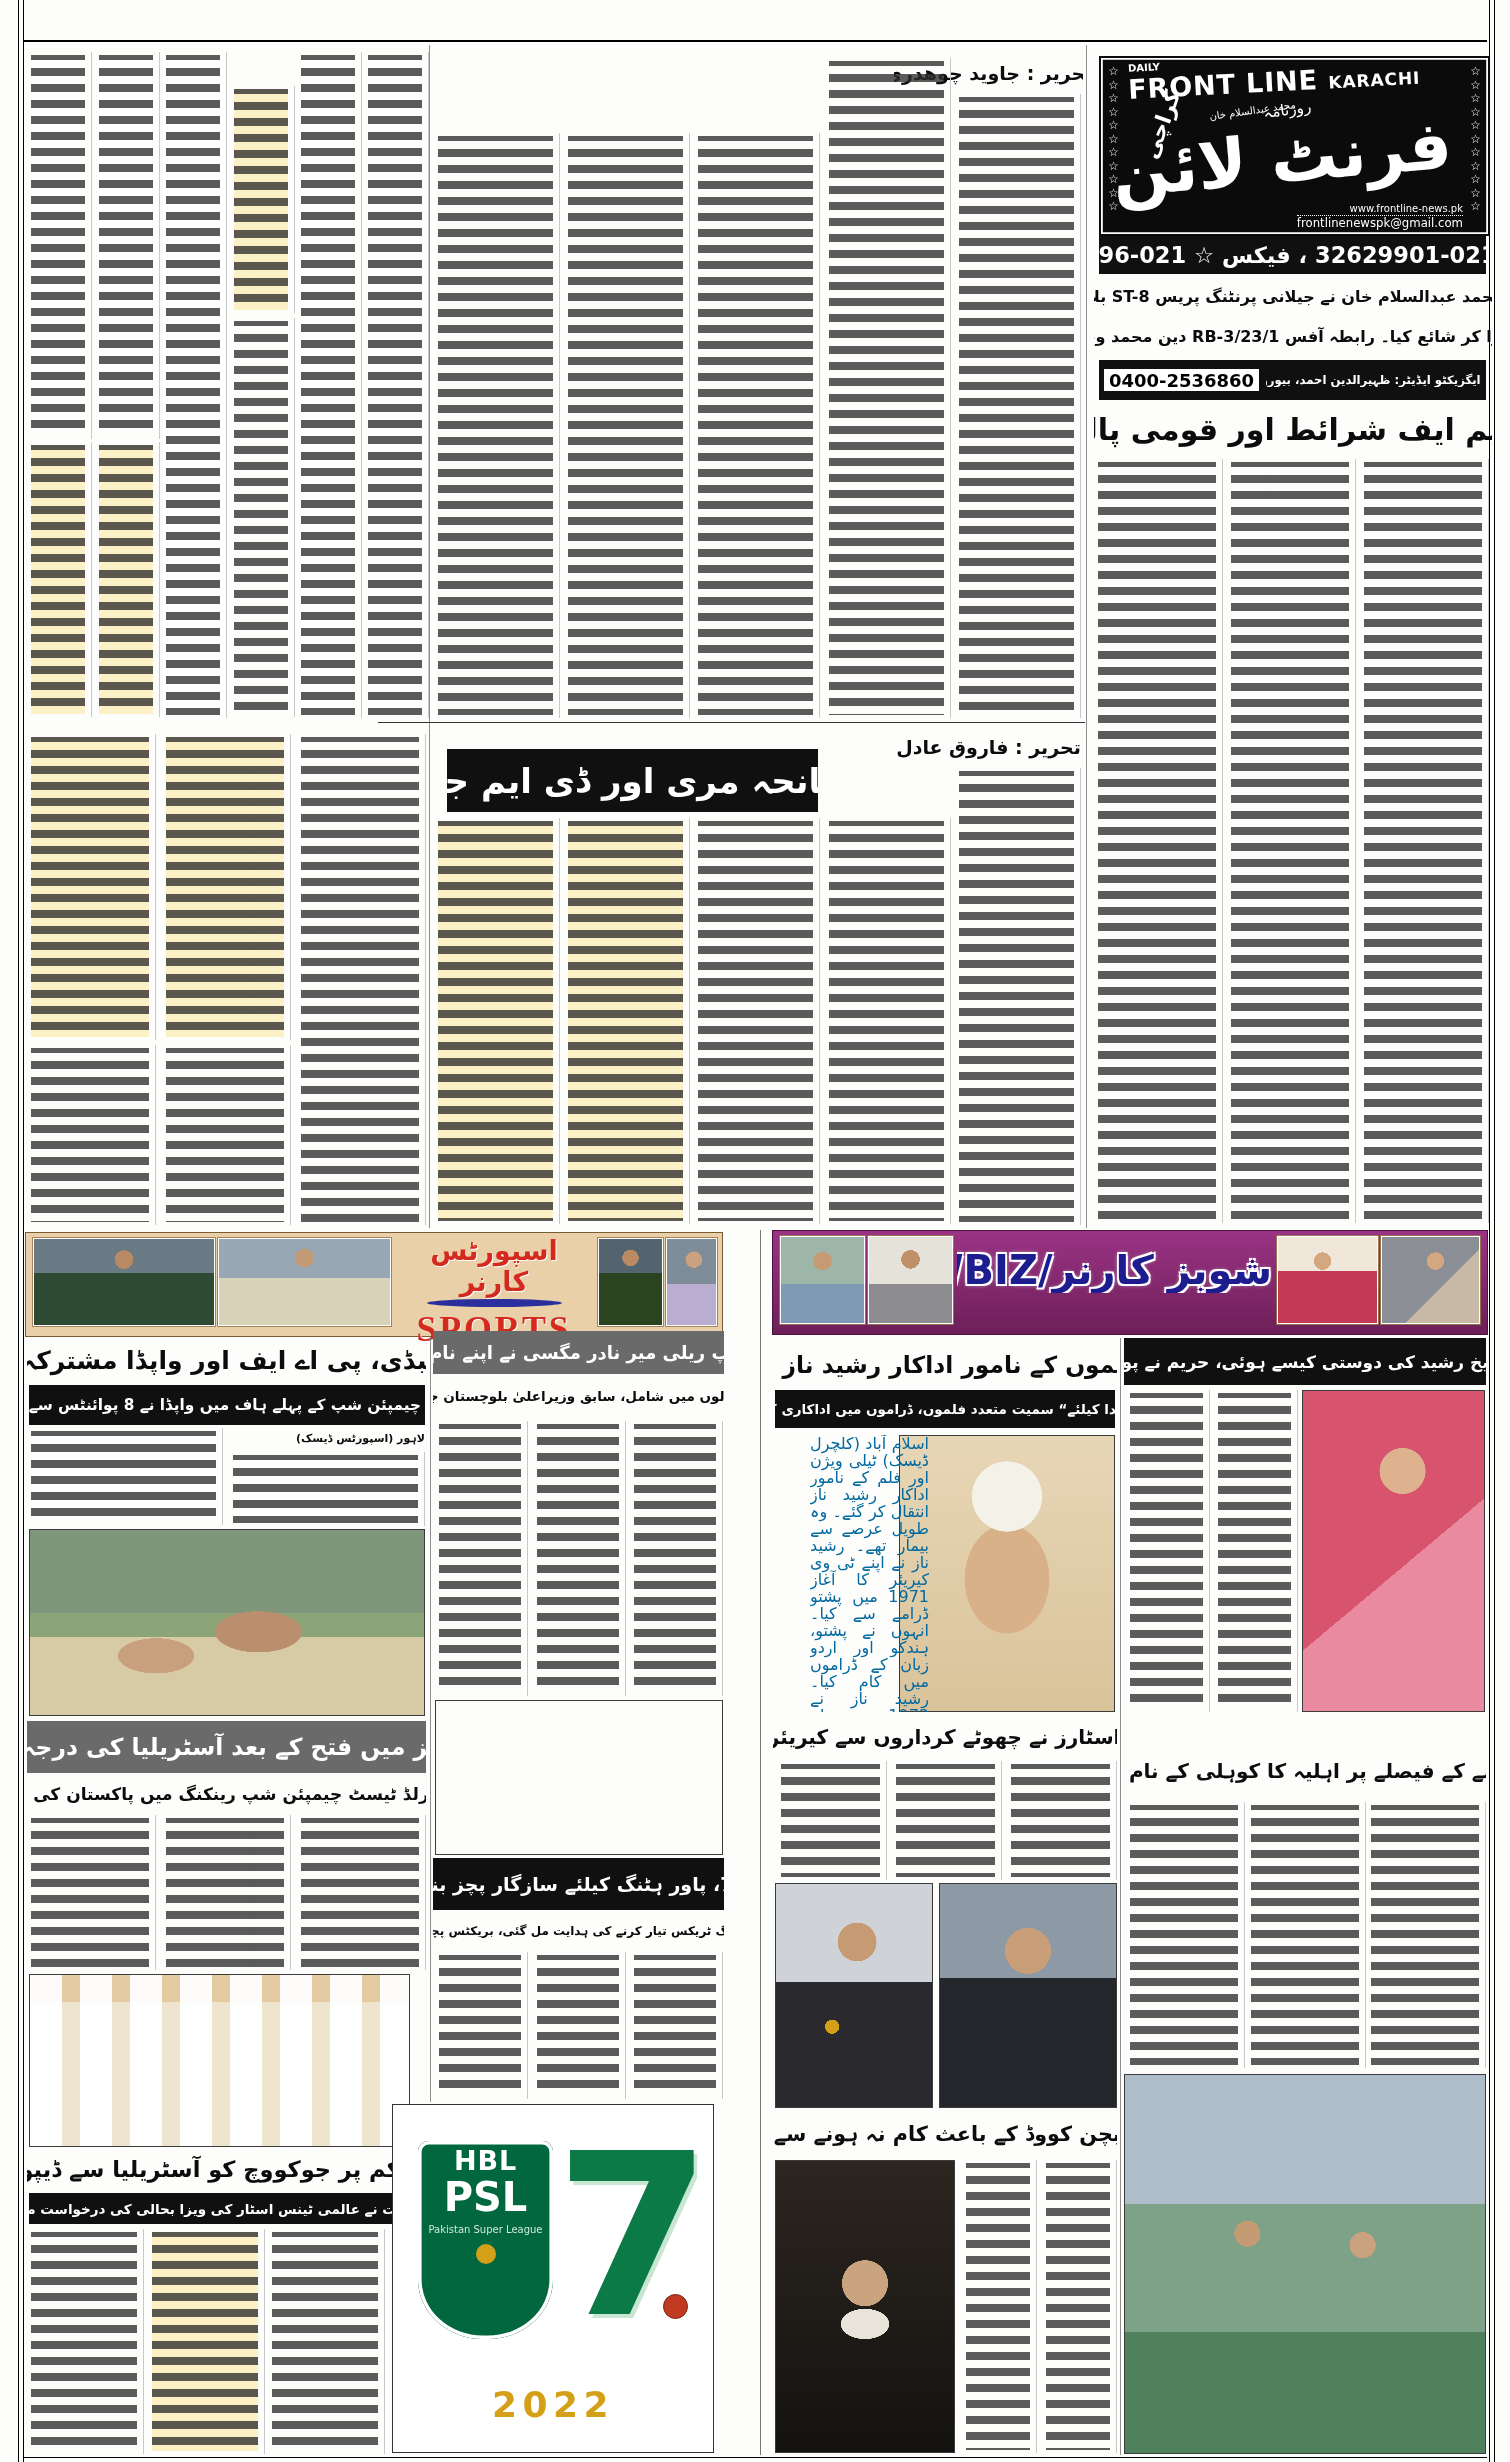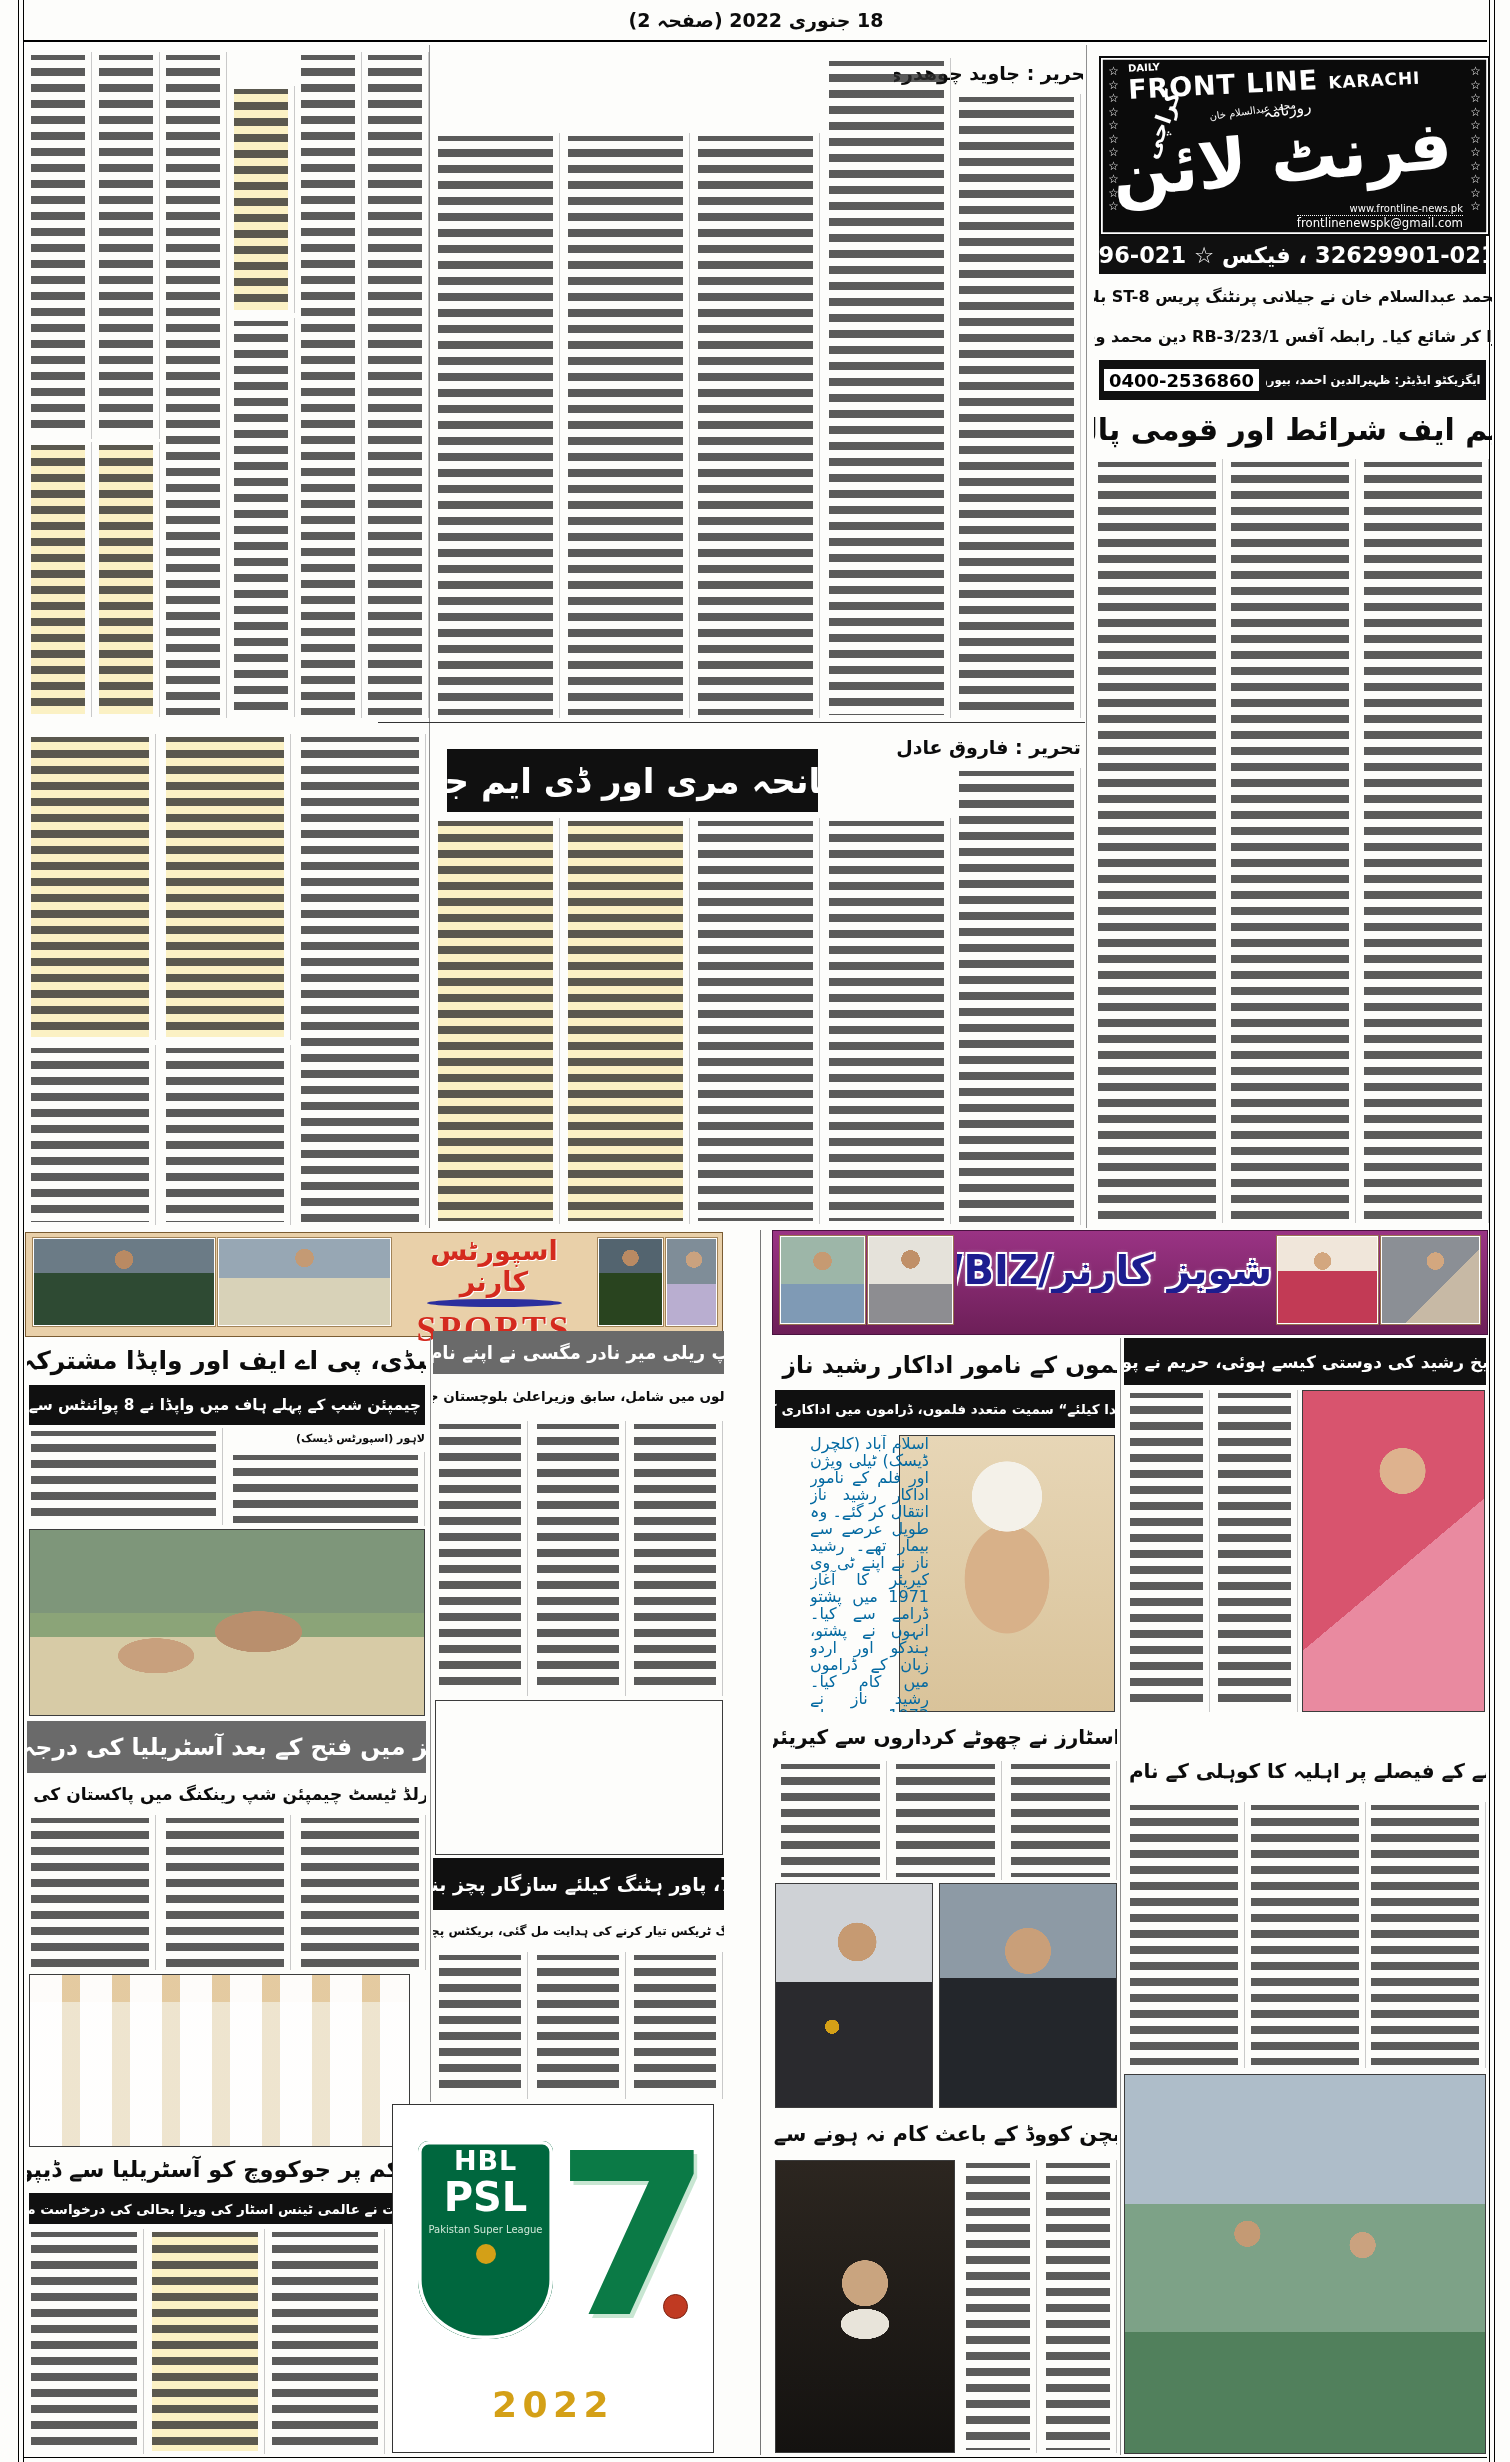--- a/index.html
+++ b/index.html
@@ -61,21 +61,20 @@
   .b-act2{background:radial-gradient(circle 14.4px at 55% 28%,#d3a77f 0 60%,transparent 61%),linear-gradient(135deg,#8b8f95 0 60%,#c7b9a5 60% 100%);}
   .smalltext{font-size:16px;line-height:17px;text-align:justify;direction:rtl;color:#0369a1;overflow:hidden;margin-left:35px;}
 </style>
 </head>
 <body>
 
 <div id="page">
 
   <div class="abs" style="left:18px;top:0;bottom:0;width:3.6px;border-left:1.8px solid #000;border-right:0.9px solid #000;height:2462px;"></div>
   <div class="abs" style="left:1489px;top:0;width:3.6px;border-left:0.9px solid #000;border-right:1.8px solid #000;height:2462px;"></div>
-  <div class="hl" style="left:486px;top:3.6px;width:540px;height:32px;font-size:19px;">18 جنوری 2022 (صفحہ 2)</div>
   <div class="rule-h" style="left:23.4px;top:40px;width:1464px;border-top:2.7px solid #000;"></div>
 
   <div class="mast" style="left:1099px;top:56px;width:387px;height:176px;">
     <div class="stars" style="left:3.6px;">☆<br>☆<br>☆<br>☆<br>☆<br>☆<br>☆<br>☆<br>☆<br>☆<br>☆</div>
     <div class="stars" style="right:3.6px;">☆<br>☆<br>☆<br>☆<br>☆<br>☆<br>☆<br>☆<br>☆<br>☆<br>☆</div>
     <div class="abs" style="left:27px;top:3.6px;color:#fff;font-size:10px;font-weight:bold;transform:rotate(-3deg);">DAILY</div>
     <div class="abs" style="left:27px;top:7.2px;width:342px;color:#fff;font-weight:bold;font-size:27px;letter-spacing:0.9px;transform:rotate(-3deg);white-space:nowrap;">
       <span>FRONT LINE</span>
       <span style="font-size:17px;">KARACHI</span>
     </div>

